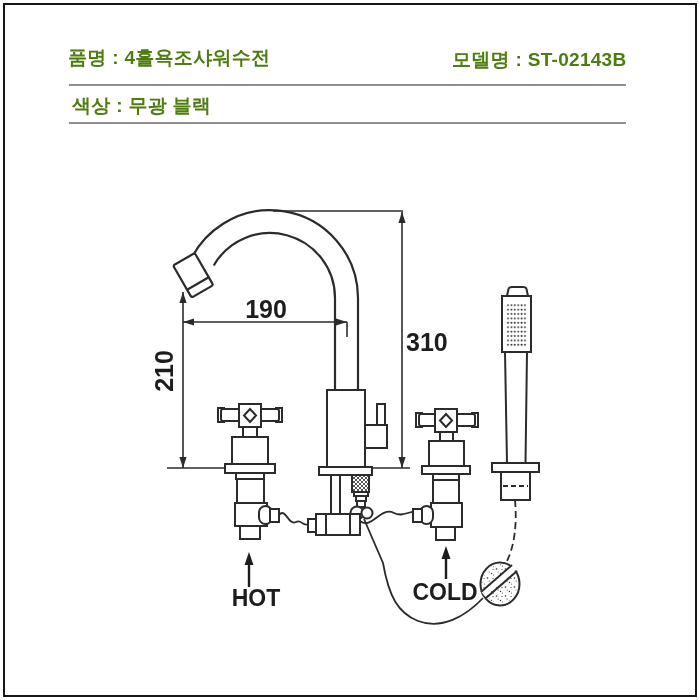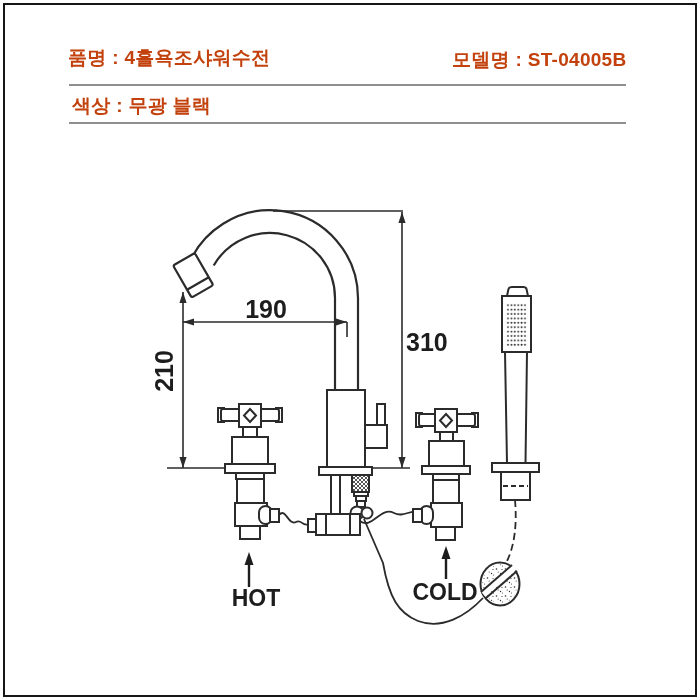--- a/index.html
+++ b/index.html
@@ -1,33 +1,33 @@
 <!DOCTYPE html>
 <html><head>
 <meta charset="utf-8">
 <style>
   html,body{margin:0;padding:0;background:#fff;}
   body{width:700px;height:700px;position:relative;font-family:"Liberation Sans",sans-serif;overflow:hidden;}
   .frame{position:absolute;inset:3px;border:2px solid #161616;pointer-events:none;}
-  .hdr{position:absolute;color:#c2410c;font-weight:bold;font-size:19px;letter-spacing:.3px;white-space:nowrap;}
+  .hdr{position:absolute;color:#4d7c0f;font-weight:bold;font-size:19px;letter-spacing:.3px;white-space:nowrap;}
   .hdr-product{left:68px;top:45px;}
   .hdr-model{left:452px;top:47px;}
   .hdr-color{left:72px;top:93px;}
   .divider{position:absolute;left:69px;width:557px;height:2px;background:#8f8f8f;}
   .d1{top:84px;} .d2{top:122px;}
   svg{position:absolute;left:0;top:0;}
   svg text{font-family:"Liberation Sans",sans-serif;font-weight:bold;fill:#1d1d1d;}
 </style>
 </head>
 <body>
 
 <div class="frame"></div>
 
 <div class="hdr hdr-product">품명 : 4홀욕조샤워수전</div>
-<div class="hdr hdr-model">모델명 : ST-04005B</div>
+<div class="hdr hdr-model">모델명 : ST-02143B</div>
 <div class="divider d1"></div>
 <div class="hdr hdr-color">색상 : 무광 블랙</div>
 <div class="divider d2"></div>
 
 <svg width="700" height="700" viewBox="0 0 700 700">
   <defs>
     <pattern id="dotgrid" patternUnits="userSpaceOnUse" width="3.4" height="4.4">
       <circle cx="1.4" cy="1.6" r="0.95" fill="#2b2b2b"></circle>
     </pattern>
     <pattern id="braid" patternUnits="userSpaceOnUse" width="4" height="4">

